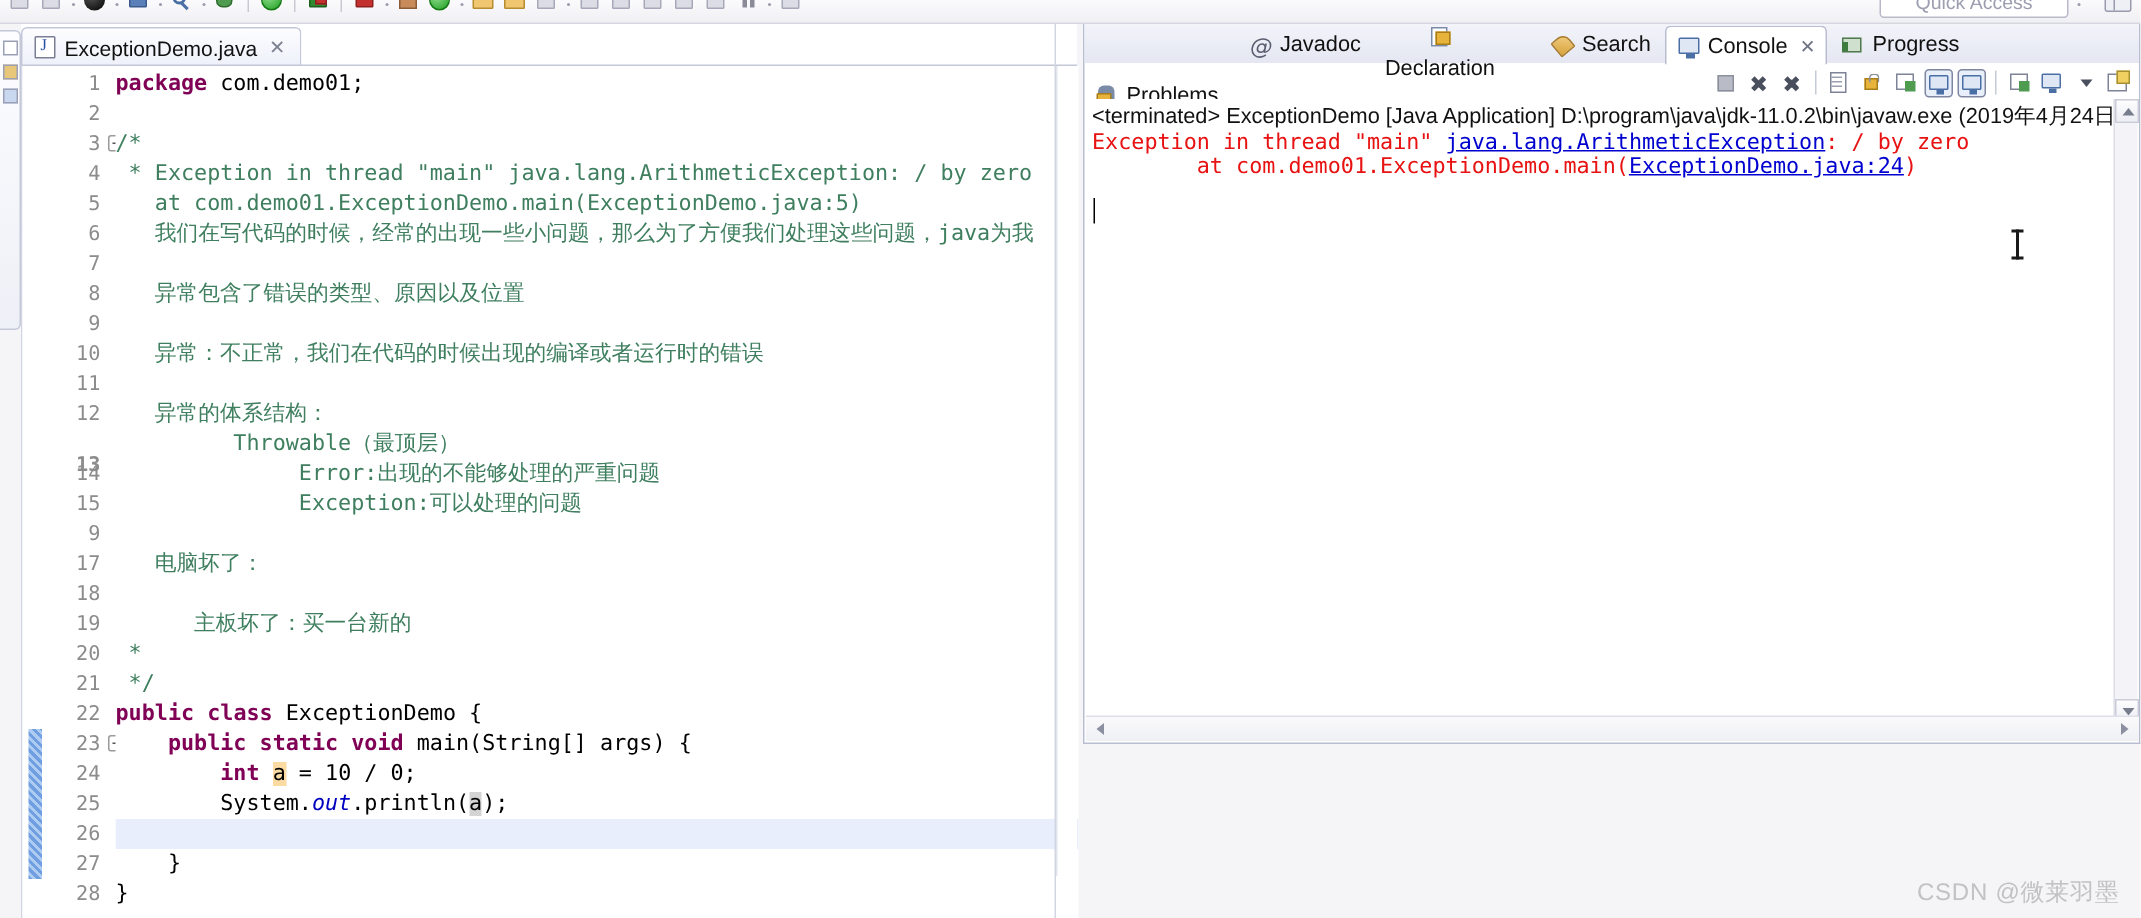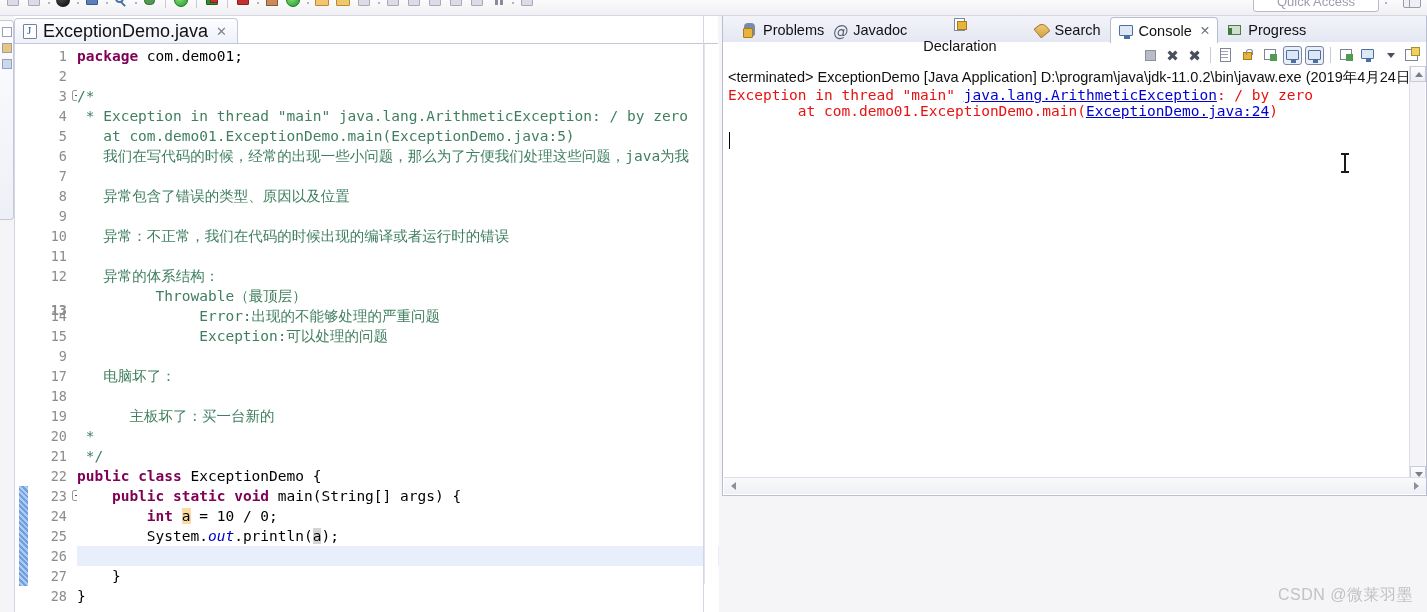--- a/index.html
+++ b/index.html
@@ -67,21 +67,21 @@
 
   .editor-tabbar { position:absolute; left:0; top:0; width:704px; height:28px; }
   .etab {
     position:absolute; left:0; top:2px; height:26px;
     display:flex; align-items:center; gap:6px; padding:0 10px 0 8px;
     background:linear-gradient(#fdfdff,#eef1fa);
     border:1px solid #c3c7d8; border-bottom:none; border-radius:4px 4px 0 0;
   }
   .etab-icon { width:14px; height:15px; border:1px solid #7a7f95; background:#fff; border-radius:1px; position:relative; }
   .etab-icon:after { content:"J"; position:absolute; left:3px; top:-1px; font-size:11px; color:#2a50a8; font-family:"Liberation Serif", serif; }
-  .etab-label { font-size:18px; color:#111; white-space:nowrap; }
+  .etab-label { font-size:14px; color:#111; white-space:nowrap; }
   .etab-close { font-size:13px; color:#7d8290; margin-left:2px; }
   .etab-underline { position:absolute; left:0; top:27px; width:704px; height:1px; background:#c3c7d8; }
 
   .editor-body { position:absolute; left:0; top:28px; width:704px; height:568px; background:#fff; border-left:1px solid #d2d5e2; }
   .gutter-marker { position:absolute; left:0; top:0; width:18px; height:568px; background:#fff; border-right:0px; }
   .changebar {
     position:absolute; left:4px; width:9px;
     background-image:repeating-linear-gradient(45deg,#6f9fe0 0 2px,#aecbf2 2px 4px);
   }
   .linenos { position:absolute; left:18px; top:0; width:40px; height:568px; background:#fff; }
@@ -347,21 +347,21 @@
           <div class="cline" style="top: 542px;">}</div>
         </div>
     </div>
   </div>
   <div class="editor-right-edge"></div>
   <div class="overview-ruler"></div>
 
   <div class="console-panel">
 
     <div class="console-tabbar" id="console-tabbar">
-        <div class="ctab" style="left: 12px;">
+        <div class="ctab" style="left: 0; margin-top: 34px;">
           <span class="ctab-ic">
             <i class="ic-problems"></i>
           </span>
           <span>Problems</span>
         </div>
         <div class="ctab" style="left: 102.25px;">
           <span class="ctab-ic">
             <i class="ic-at">@</i>
           </span>
           <span>Javadoc</span>

